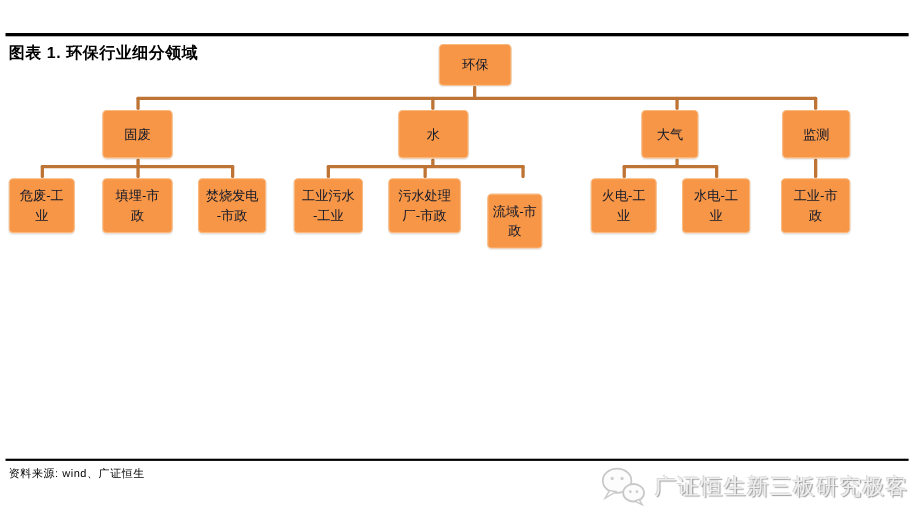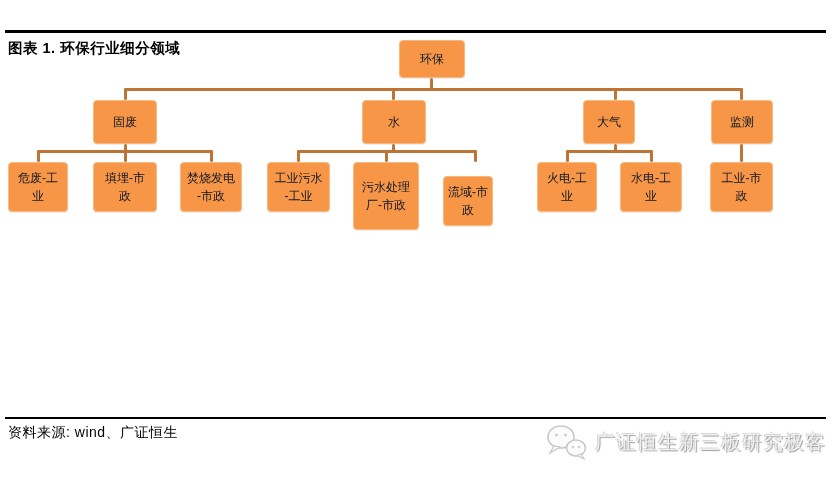--- a/index.html
+++ b/index.html
@@ -50,21 +50,21 @@
   }
   .footer-rule {
     position: absolute;
     left: 5px; right: 6px; top: 417px;
     height: 2px;
     background: var(--rule, #000);
   }
   .source-note {
     position: absolute;
     left: 8px; top: 424px;
-    font-size: 14px;
+    font-size: 10px;
     color: var(--title-text, #000);
     letter-spacing: 0.5px;
     text-align: center;
   }
   .watermark {
     position: absolute;
     right: 6px; top: 424px;
     display: flex;
     align-items: center;
     gap: 7px;
@@ -121,21 +121,21 @@
     <div class="node" style="left:711px;top:100px;width:62px;height:44px">监测</div>
 
     <div class="node" style="left:8px;top:162px;width:60px;height:50px">危废-工
 业</div>
     <div class="node" style="left:93px;top:162px;width:64px;height:50px">填埋-市
 政</div>
     <div class="node" style="left:180px;top:162px;width:62px;height:50px">焚烧发电
 -市政</div>
     <div class="node" style="left:267px;top:162px;width:63px;height:50px">工业污水
 -工业</div>
-    <div class="node" style="left:353px;top:162px;width:66px;height:68px">污水处理
+    <div class="node" style="left:353px;top:162px;width:66px;height:50px">污水处理
 厂-市政</div>
     <div class="node" style="left:443px;top:176px;width:50px;height:50px">流域-市
 政</div>
     <div class="node" style="left:537px;top:162px;width:60px;height:50px">火电-工
 业</div>
     <div class="node" style="left:620px;top:162px;width:62px;height:50px">水电-工
 业</div>
     <div class="node" style="left:710px;top:162px;width:63px;height:50px">工业-市
 政</div>
 

